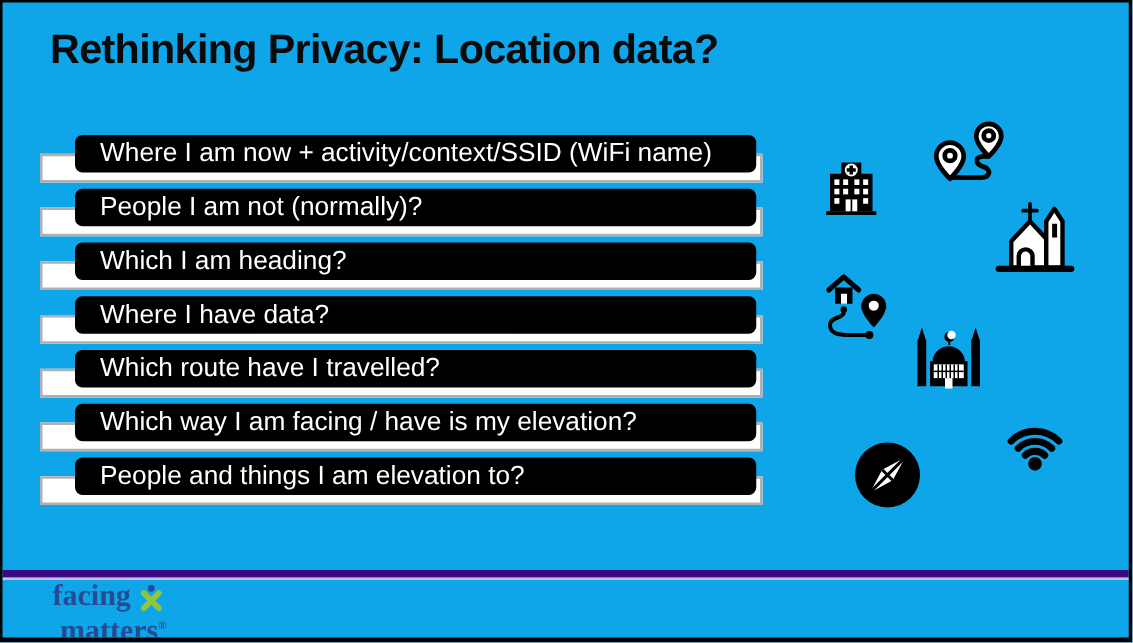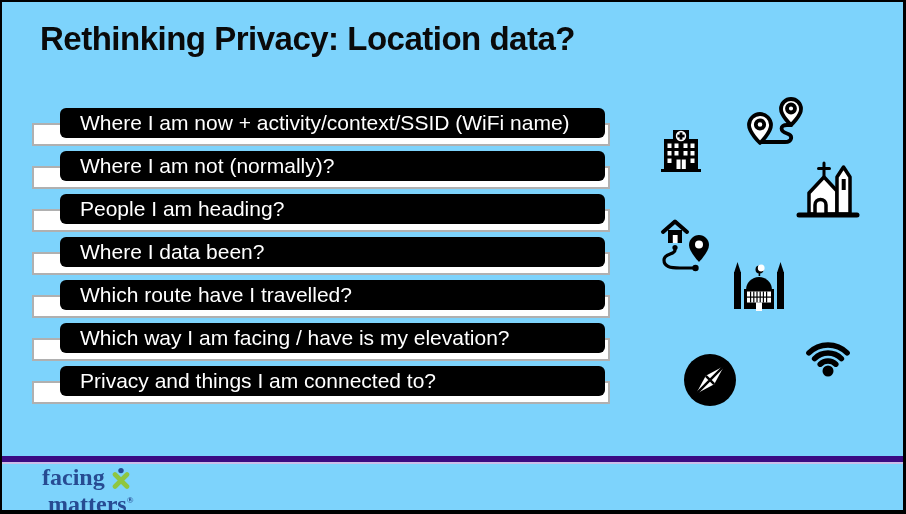--- a/index.html
+++ b/index.html
@@ -1,18 +1,18 @@
 <!DOCTYPE html>
 <html><head>
 <meta charset="utf-8">
 <style>
   html,body{margin:0;padding:0;background:#fff;}
   .slide{
     position:relative;width:906px;height:514px;box-sizing:border-box;
-    background:#7dd3fc;border:2px solid #000;border-right-width:3px;border-bottom-width:4px;
+    background:#0ea5e9;border:2px solid #000;border-right-width:3px;border-bottom-width:4px;
     overflow:hidden;font-family:"Liberation Sans",sans-serif;
   }
   .title{
     position:absolute;left:38px;top:18px;margin:0;
     font-size:33px;font-weight:bold;color:#0a0a0a;letter-spacing:-0.5px;
   }
   .list{position:absolute;left:0;top:0;width:100%;height:100%;}
   .row{position:absolute;left:0;width:100%;height:43px;}
   .shadow-box{
     position:absolute;left:30px;top:15px;width:578px;height:23px;
@@ -54,56 +54,56 @@
     <div class="row" style="top: 106px;">
       <div class="shadow-box"></div>
       <div class="bar">
         <span class="bar-label">Where I am now + activity/context/SSID (WiFi name)</span>
       </div>
     </div>
 
     <div class="row" style="top: 149px;">
       <div class="shadow-box"></div>
       <div class="bar">
-        <span class="bar-label">Where I am not (normally)?</span>
+        <span class="bar-label">People I am not (normally)?</span>
       </div>
     </div>
 
     <div class="row" style="top: 192px;">
       <div class="shadow-box"></div>
       <div class="bar">
-        <span class="bar-label">People I am heading?</span>
+        <span class="bar-label">Which I am heading?</span>
       </div>
     </div>
 
     <div class="row" style="top: 235px;">
       <div class="shadow-box"></div>
       <div class="bar">
-        <span class="bar-label">Where I data been?</span>
+        <span class="bar-label">Where I have data?</span>
       </div>
     </div>
 
     <div class="row" style="top: 278px;">
       <div class="shadow-box"></div>
       <div class="bar">
         <span class="bar-label">Which route have I travelled?</span>
       </div>
     </div>
 
     <div class="row" style="top: 321px;">
       <div class="shadow-box"></div>
       <div class="bar">
         <span class="bar-label">Which way I am facing / have is my elevation?</span>
       </div>
     </div>
 
     <div class="row" style="top: 364px;">
       <div class="shadow-box"></div>
       <div class="bar">
-        <span class="bar-label">Privacy and things I am connected to?</span>
+        <span class="bar-label">People and things I am elevation to?</span>
       </div>
     </div>
   </div>
 
   <svg class="icon ic-hospital" width="48" height="48" viewBox="0 0 48 48">
     <rect x="4" y="43" width="40" height="3" fill="#000"></rect>
     <rect x="7" y="13" width="34" height="30" fill="#000"></rect>
     <rect x="16" y="4" width="16" height="12" fill="#000"></rect>
     <circle cx="24" cy="10" r="5.2" fill="#fff"></circle>
     <rect x="22.6" y="6.4" width="2.8" height="7.2" fill="#000"></rect>

